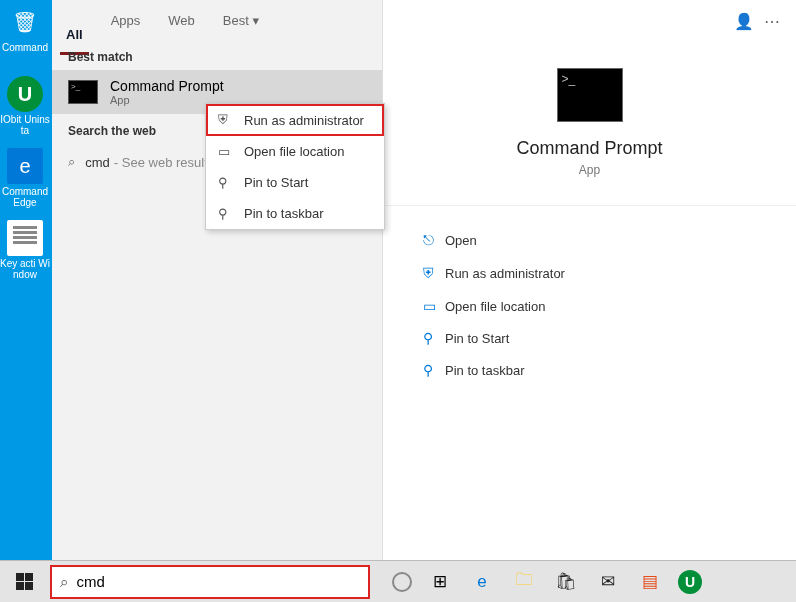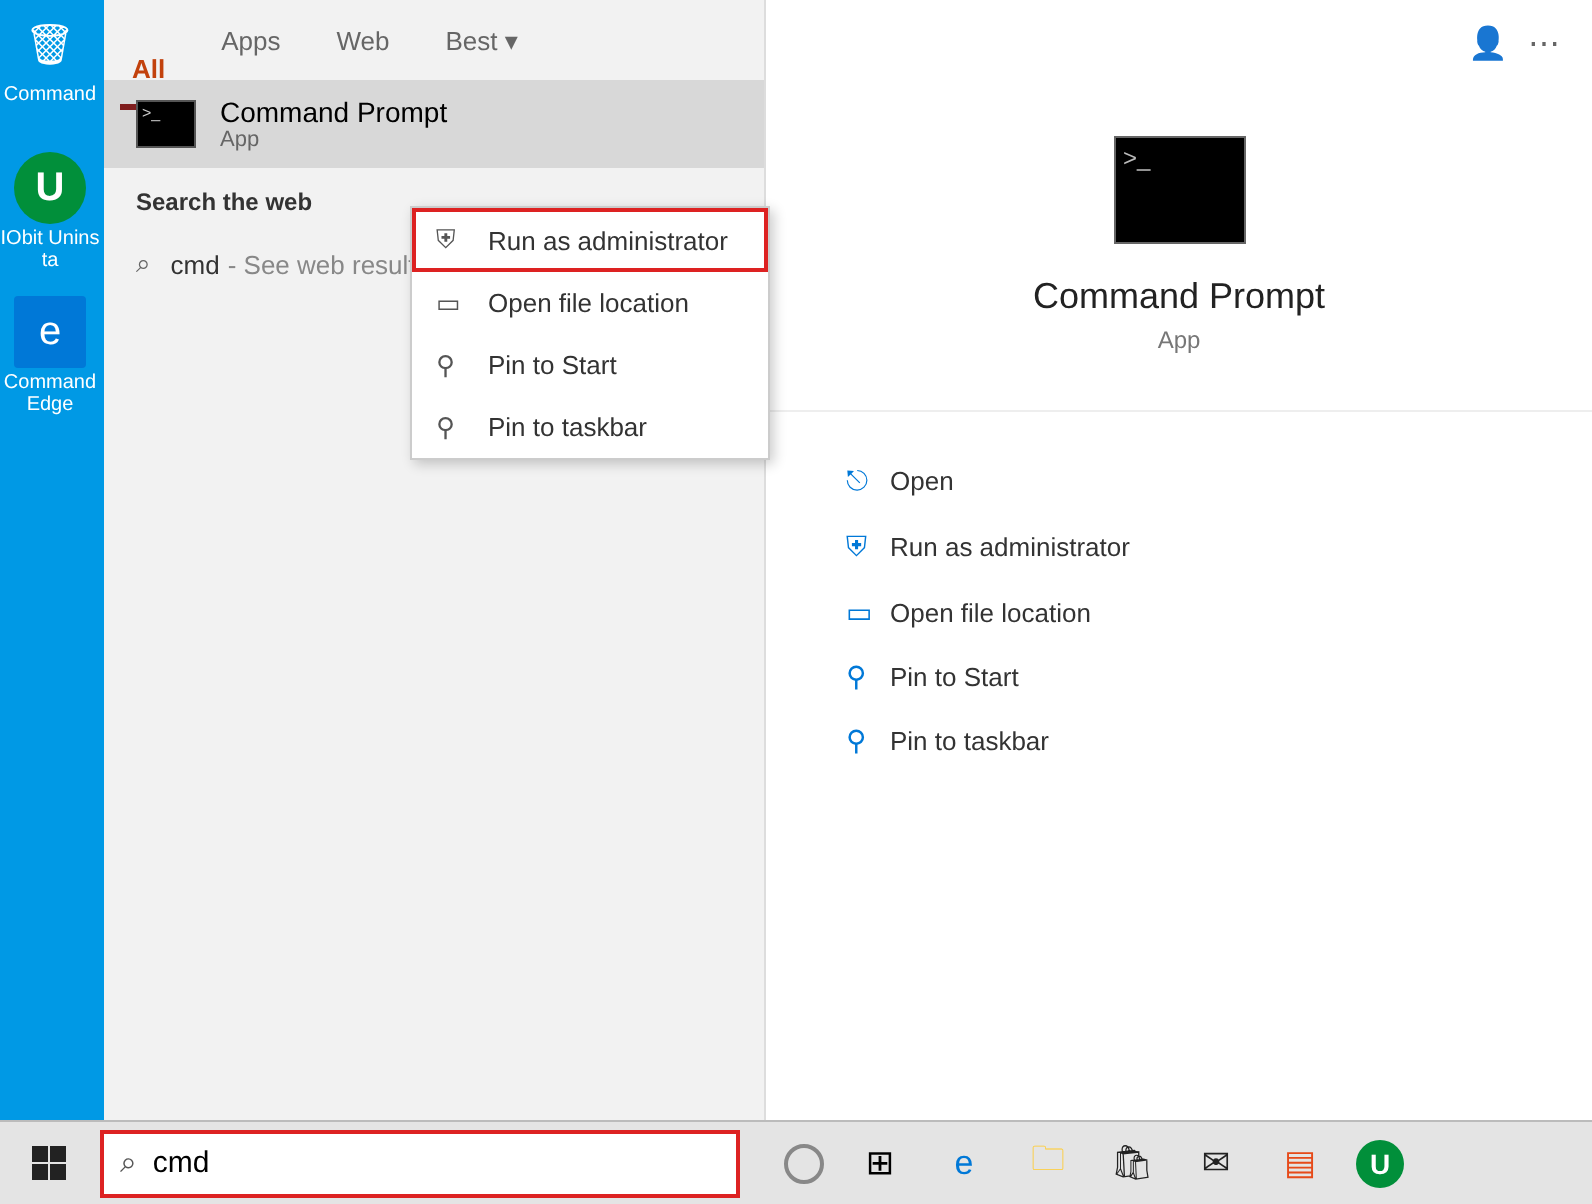--- a/index.html
+++ b/index.html
@@ -13,21 +13,21 @@
   .ico.recycle{background:transparent;color:#fff;}
   .ico.iobit{background:#018f3a;border-radius:50%;color:#fff;font-weight:bold;}
   .ico.edge{background:#0078d7;color:#fff;}
   .ico.txt{background:#fff;position:relative;}
   .ico.txt::after{content:"";position:absolute;left:6px;right:6px;top:6px;height:3px;background:#888;box-shadow:0 5px 0 #888,0 10px 0 #888,0 15px 0 #888;}
   
   
   .search-panel { position: absolute; left: 52px; top: 0; width: 331px; height: 560px; background: #f2f2f2; border-right:1px solid #ddd;}
   .tabs { height: 40px; display: flex; align-items: center; padding: 0 8px; gap: 16px; font-size: 13px; color: #666; background:#f2f2f2;}
   .tab { padding: 10px 6px; cursor: pointer; }
-  .tab.active { color: #c2410c; font-weight: 600; border-bottom: 3px solid #7f1d1d; margin-top: 31px; }
+  .tab.active { color: #0f172a; font-weight: 600; border-bottom: 3px solid #7f1d1d; margin-top: 31px; }
   .tabs-right { margin-left: auto; display:flex; gap:10px; color:#666;}
   .section-header { font-size: 12px; font-weight: 600; padding: 10px 16px 6px; color:#333;}
   .best-match { display: flex; align-items: center; padding: 8px 16px; background: #d8d8d8; cursor:pointer;}
   .cmd-thumb { width: 30px; height: 24px; background: #000; border: 1px solid #555; margin-right: 12px; position:relative;}
   .cmd-thumb::before{content:">_";color:#ccc;font-size:8px;position:absolute;top:1px;left:2px;}
   .best-match .title { font-size: 14px; color: #000; }
   .best-match .sub { font-size: 11px; color: #666; }
   .web-result { display:flex; align-items:center; padding:10px 16px; font-size:13px; color:#333; cursor:pointer;}
   .web-result .mag{margin-right:10px;color:#666;}
   .web-result .hint{color:#888; margin-left:4px;}
@@ -77,32 +77,37 @@
     <div class="lbl">Command</div>
   </div>
   <div class="desktop-icon">
     <div class="ico iobit">U</div>
     <div class="lbl">IObit Uninsta</div>
   </div>
   <div class="desktop-icon">
     <div class="ico edge">e</div>
     <div class="lbl">Command Edge</div>
   </div>
+  <div class="desktop-icon">
+    <div class="ico txt"></div>
+    <div class="lbl">Key acti Window</div>
+  </div>
 </div>
 
 <div class="search-panel">
   <div class="tabs">
     <div class="tab active">All</div>
     <div class="tab">Apps</div>
     <div class="tab">Web</div>
     <div class="tab">
       <span>Best</span>
       <span>▾</span>
     </div>
   </div>
+  <div class="section-header">Best match</div>
   <div class="best-match">
     <div class="cmd-thumb"></div>
     <div>
       <div class="title">Command Prompt</div>
       <div class="sub">App</div>
     </div>
   </div>
   <div class="section-header">Search the web</div>
   <div class="web-result">
     <span class="mag">⌕</span>

